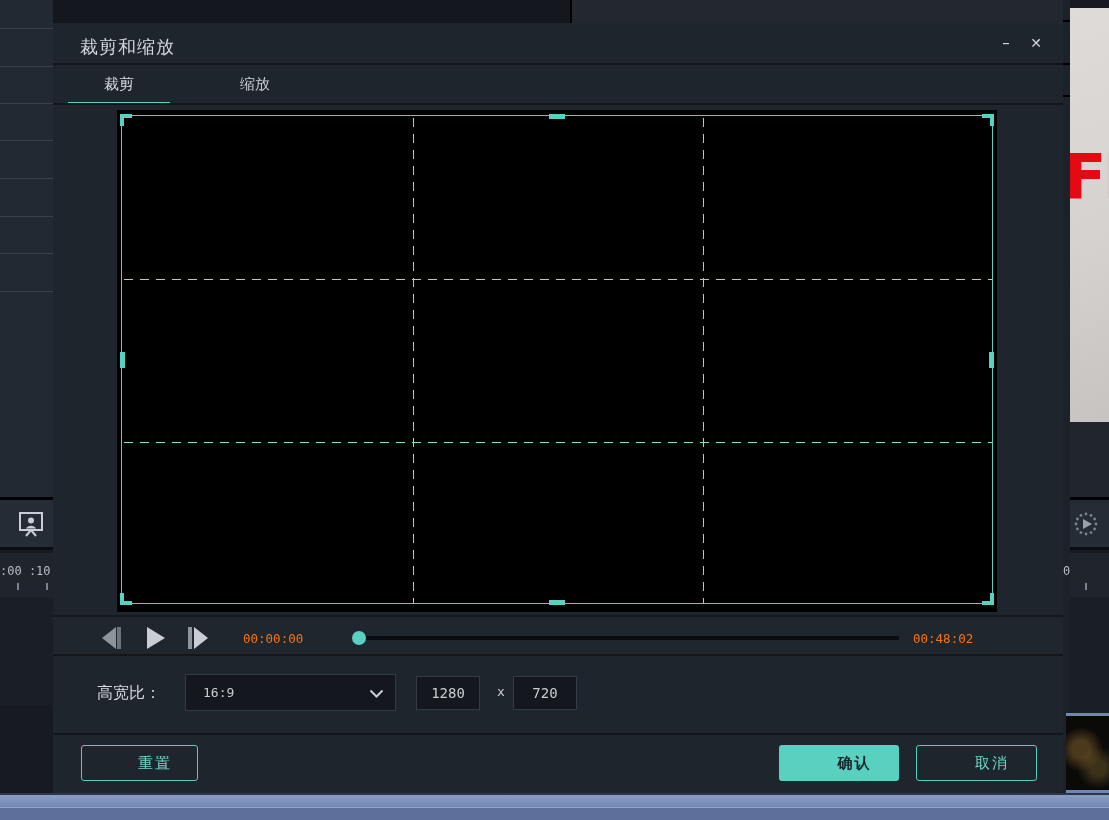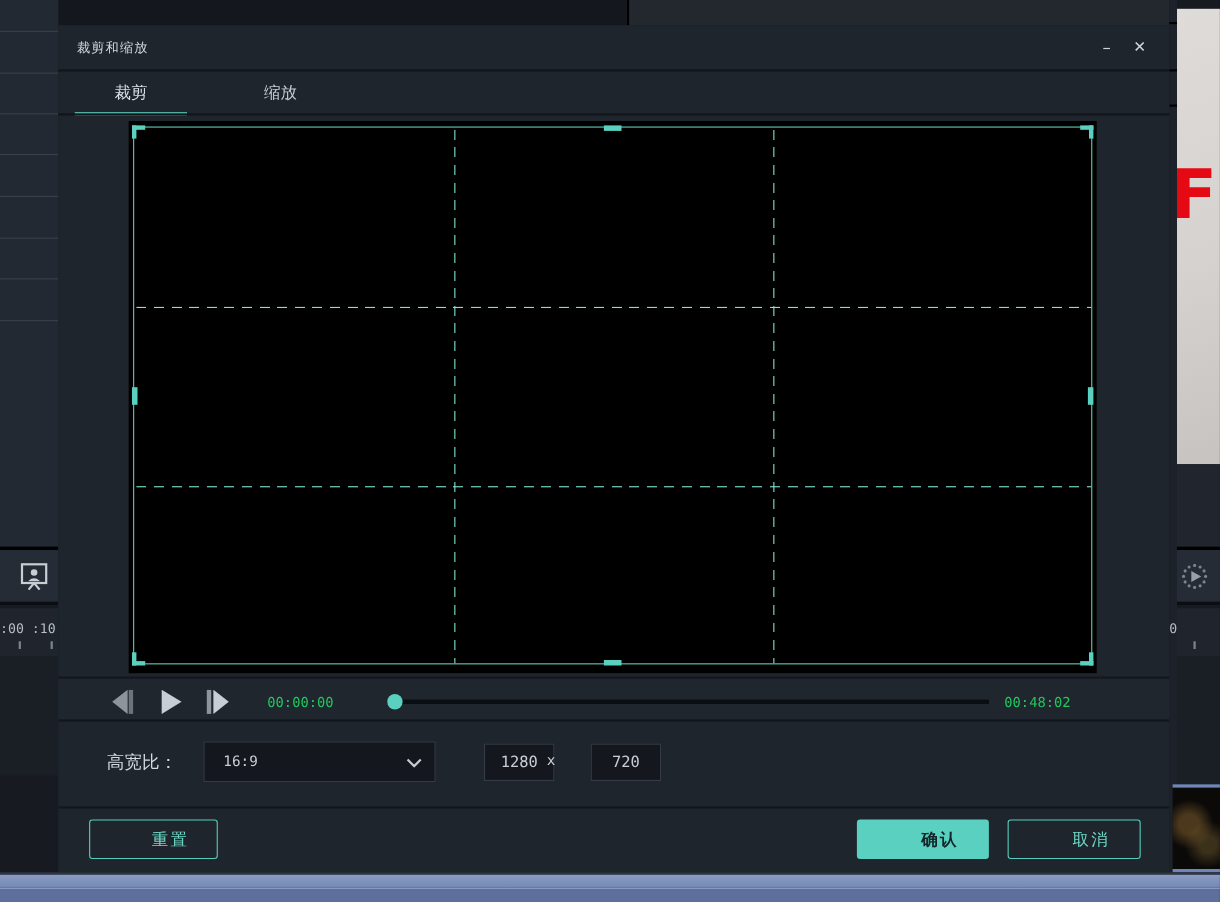--- a/index.html
+++ b/index.html
@@ -49,21 +49,21 @@
                 radial-gradient(circle at 75% 70%, rgba(150,120,60,.35) 0 12%, transparent 35%), #0b0a08; }
 
   .scrollbar-h { left:0; top:793px; width:1109px; height:14px; background:linear-gradient(#8b9dc4,#7488b4); border-top:2px solid #2e3748; }
   .taskbar { left:0; top:807px; width:1109px; height:13px; background:#5d6f9a; border-top:1px solid #8ea4cf; }
 
   
   .dialog { left:53px; top:23px; width:1010px; height:770px; background:#1f252d; z-index:10; }
   .d-abs { position:absolute; }
 
   .titlebar { left:0; top:0; width:1010px; height:40px; }
-  .dlg-title { left:17px; top:12px; font-size:12px; color:#d2d6da; letter-spacing:1px; }
+  .dlg-title { left:27px; top:12px; font-size:18px; color:#d2d6da; letter-spacing:1px; }
   .win-btn { width:22px; height:22px; top:9px; display:flex; align-items:center; justify-content:center; color:#d2d6da; font-size:15px; cursor:pointer; }
   .btn-min { left:942px; }
   .btn-close { left:972px; font-size:14px; }
   .hdiv { left:0; width:1010px; height:2px; background:#121519; }
 
   .tabbar { left:0; top:42px; width:1010px; height:38px; }
   .tab { position:absolute; top:0; height:38px; display:flex; align-items:center; justify-content:center; font-size:15px; color:#c6ccd2; cursor:pointer; }
   .tab-crop { left:15px; width:102px; color:#d8dde2;text-align:center; }
   .tab-zoom { left:117px; width:170px;font-family:Liberation Mono, monospace; }
   .tab-underline { position:absolute; left:0; bottom:-2px; width:100%; height:3px; background:var(--accent,#5ad1c0); }
@@ -84,32 +84,32 @@
   .h-bl { left:-2px; bottom:-2px; border-left:4px solid var(--accent,#5ad1c0); border-bottom:4px solid var(--accent,#5ad1c0); }
   .h-br { right:-2px; bottom:-2px; border-right:4px solid var(--accent,#5ad1c0); border-bottom:4px solid var(--accent,#5ad1c0); }
   .h-t { left:calc(50% - 8px); top:-2px; width:16px; height:5px; }
   .h-b { left:calc(50% - 8px); bottom:-2px; width:16px; height:5px; }
   .h-l { left:-2px; top:calc(50% - 8px); width:5px; height:16px; }
   .h-r { right:-2px; top:calc(50% - 8px); width:5px; height:16px; }
 
   
   .transport { left:0; top:592px; width:1010px; height:41px; background:#20262e; border-top:2px solid #14181d; border-bottom:2px solid #13171c; }
   .tr-btn { position:absolute; top:10px; width:26px; height:22px; cursor:pointer; display:flex; align-items:center; }
-  .timecode { position:absolute; top:14px; font:12.5px "DejaVu Sans Mono",monospace; color:#22c55e; }
+  .timecode { position:absolute; top:14px; font:12.5px "DejaVu Sans Mono",monospace; color:#f97316; }
   .slider-track { position:absolute; left:299px; top:19px; width:547px; height:4px; background:#0a0d11; cursor:pointer; }
   .slider-handle { position:absolute; left:299px; top:14px; width:14px; height:14px; border-radius:50%; background:var(--accent,#5ad1c0); cursor:pointer; }
 
   
   .aspect-row { left:0; top:635px; width:1010px; height:75px; }
   .aspect-label { position:absolute; left:44px; top:25px; font-size:16px; color:#d6dadf; }
   .dropdown { position:absolute; left:132px; top:16px; width:211px; height:37px; background:#14181e; border:1px solid #343b44; cursor:pointer; }
   .dropdown-value { position:absolute; left:17px; top:10px; font:13px "DejaVu Sans Mono",monospace; color:#c9ced3; }
   .dropdown-chevron { position:absolute; right:11px; top:14px; }
   .dim-input { position:absolute; top:18px; width:64px; height:34px; background:#14181e; border:1px solid #343b44; color:#c9ced3;
-    font:14px "DejaVu Sans Mono",monospace; text-align:center;margin-left:24px; }
+    font:14px "DejaVu Sans Mono",monospace; text-align:center; }
   .inp-w { left:363px; } .inp-h { left:460px; }
   .dim-x { position:absolute; left:444px; top:26px; font:13px "DejaVu Sans Mono",monospace; color:#c9ced3; }
   .footer-div { left:0; top:710px; width:1010px; height:2px; background:#13171c; }
 
   
   .btn { position:absolute; top:722px; height:36px; border-radius:3px; display:flex; align-items:center; justify-content:center;
     font-size:15px; letter-spacing:2px; cursor:pointer;padding-left:31px; }
   .btn-outline { border:1px solid #57cdbd; color:#6fd9c8; background:transparent; }
   .btn-fill { background:var(--accent,#5ad1c0); color:#14262b; font-weight:bold; }
   .btn-reset { left:28px; width:117px; }

